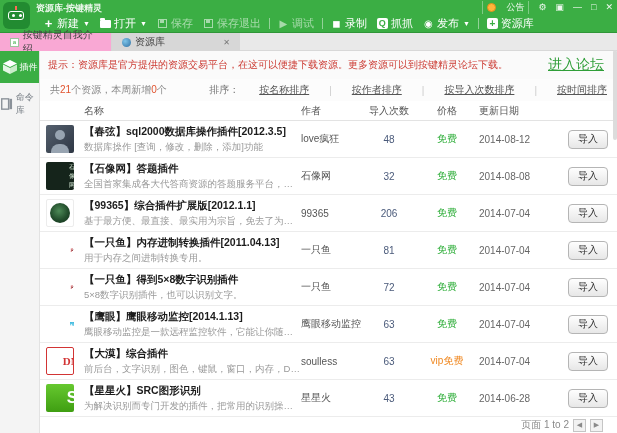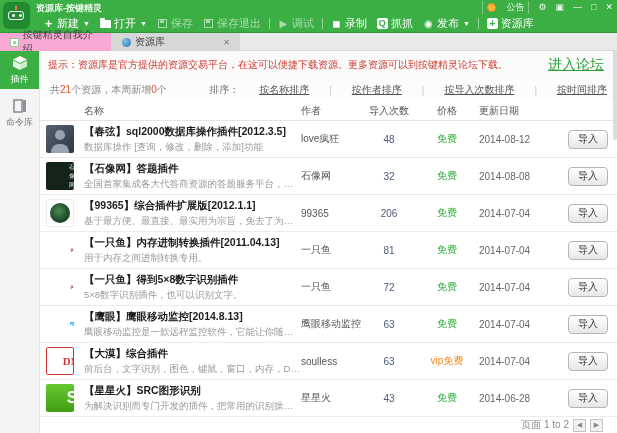--- a/index.html
+++ b/index.html
@@ -39,21 +39,21 @@
   .tab.inactive { background:#f9a8d4; border-right:1px solid #d5d5d5; width:112px; }
   .tab.active { background:#d7d7d7; width:128px; }
   .tab .grow { flex:1; }
   .tab-doc-icon { width:9px; height:9px; background:#fff; border:1px solid #9cc59c; font-size:6px; color:#3bae44; display:flex; align-items:center; justify-content:center; }
   .tab-globe-icon { width:9px; height:9px; border-radius:50%; background:radial-gradient(circle at 35% 35%, #7ec4e8, #2e6fa3); }
   .tab-close { font-size:8px; color:#777; }
 
   
   .main { position:absolute; top:51px; left:0; right:0; bottom:0; display:flex; }
   .sidebar { width:40px; background:#f4f4f4; border-right:1px solid #e2e2e2; }
-  .side-item { height:38px; display:flex; flex-direction:column; align-items:center; justify-content:center; gap:2px; font-size:9px; color:#787f86; margin-bottom:5px; }
+  .side-item { height:32px; display:flex; align-items:center; justify-content:center; gap:2px; font-size:9px; color:#787f86; margin-bottom:5px; }
   .side-item.active { background:#3bae44; color:#fff; }
 
   .content { flex:1; display:flex; flex-direction:column; min-width:0; position:relative; }
 
   
   .notice-row { height:28px; display:flex; align-items:center; padding:0 4px 0 8px; background:#fafafa; white-space:nowrap;gap:36px; }
   .notice-text { color:#cc3b33; font-size:10px; }
   .forum-link { color:#2f9e38; text-decoration:underline; margin-left:4px; font-size:14px; }
   .search-wrap { margin-left:auto; width:106px; height:18px; border:1px solid #c9c9c9; border-radius:3px; background:#fff; display:flex; align-items:center; padding:0 4px; gap:3px; }
   .search-glass { width:7px; height:7px; border:1.2px solid #9a9a9a; border-radius:50%; position:relative; flex:none; }
@@ -364,21 +364,21 @@
                     <stop offset="0" stop-color="#39b7dd"></stop>
                     <stop offset="1" stop-color="#8fd9ef"></stop>
                   </linearGradient>
                 </defs>
                 <rect width="28" height="28" fill="url(#sky)"></rect>
                 <polygon points="0,28 10,13 19,28" fill="#f2fbfd"></polygon>
                 <path d="M16 8 q3 -3.5 6 0" stroke="#ffffff" stroke-width="1.4" fill="none"></path>
               </svg>
             </div>
       <div class="namebox">
-        <div class="rtitle">【鹰眼】鹰眼移动监控[2014.8.13]</div>
+        <div class="rtitle">【鹰眼】鹰眼移动监控[2014.1.13]</div>
         <div class="rdesc">鹰眼移动监控是一款远程监控软件，它能让你随时随地远程监控电</div>
       </div>
     </div>
     <div class="col-author rauthor">鹰眼移动监控</div>
     <div class="col-count rcount">63</div>
     <div class="col-price rprice">免费</div>
     <div class="col-date rdate">2014-07-04</div>
     <div class="col-action">
       <div class="import-btn">导入</div>
     </div>

